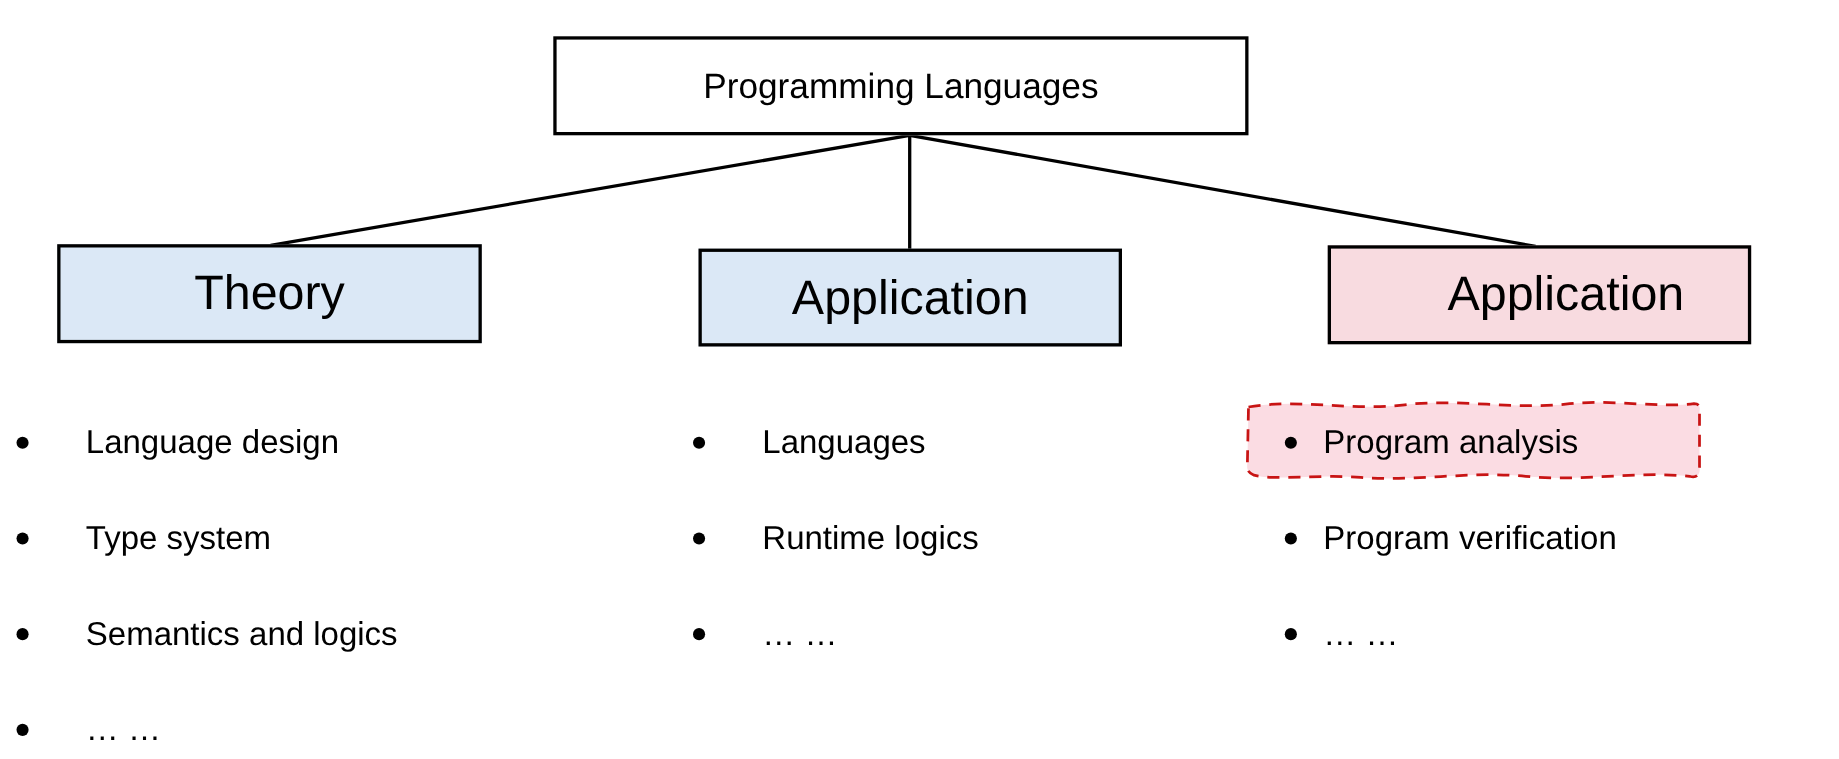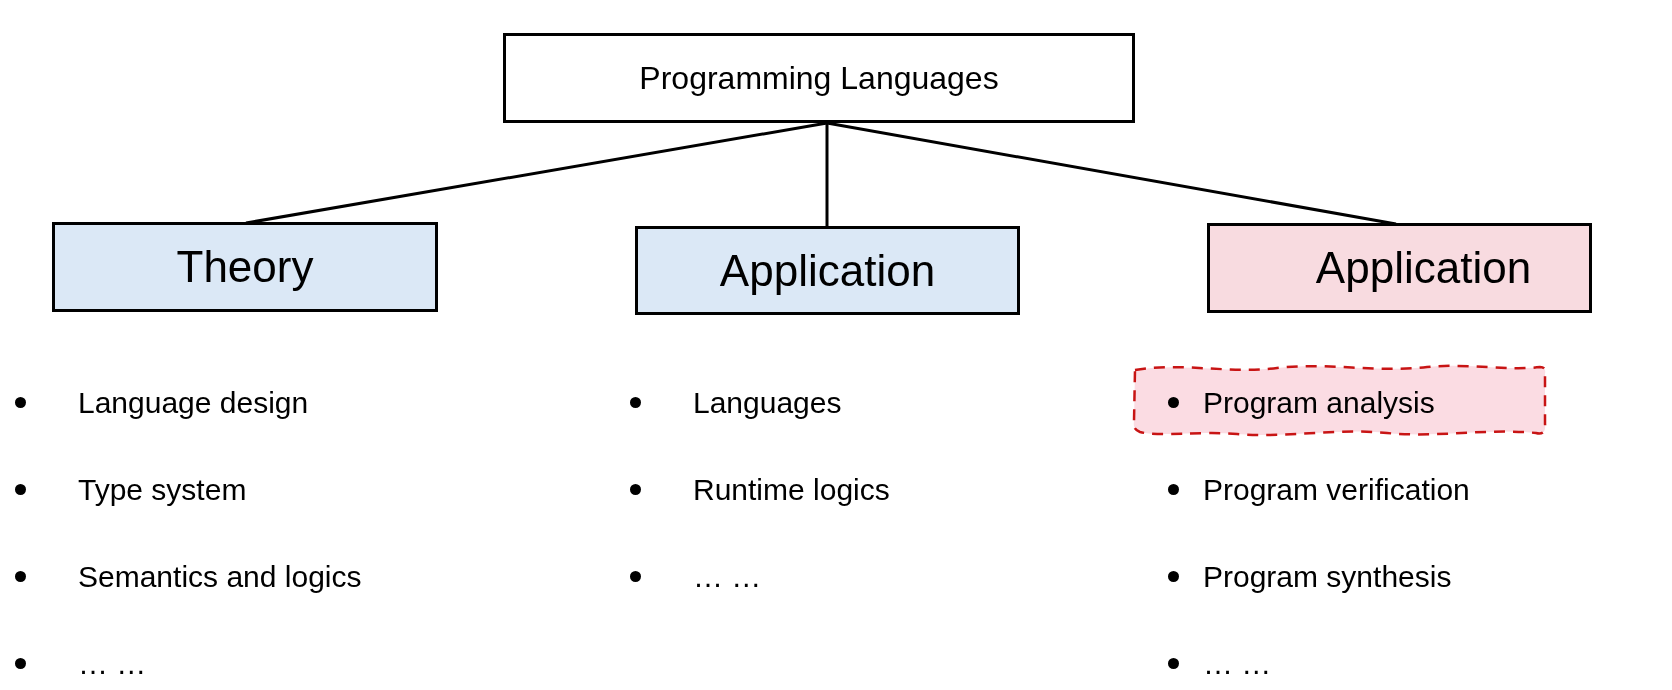--- a/index.html
+++ b/index.html
@@ -137,21 +137,17 @@
     <div class="row">
       <span class="dot"></span>
       <span class="txt">Program analysis</span>
     </div>
     <div class="row">
       <span class="dot"></span>
       <span class="txt">Program verification</span>
     </div>
     <div class="row">
       <span class="dot"></span>
-      <span class="txt">Program synthesis</span>
-    </div>
-    <div class="row">
-      <span class="dot"></span>
       <span class="txt">… …</span>
     </div>
   </div>
 
 </div>
 
 </body></html>

